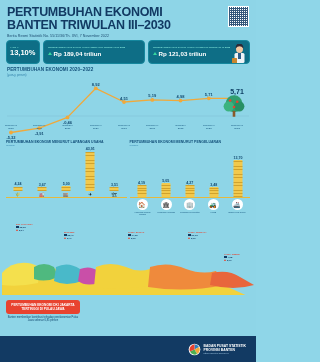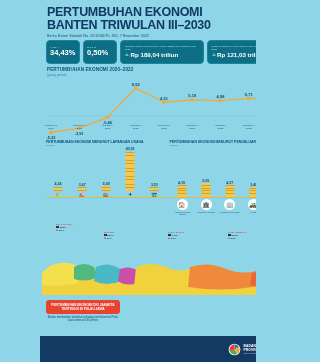--- a/index.html
+++ b/index.html
@@ -3,21 +3,21 @@
 <meta charset="utf-8">
 <style>
   * { box-sizing: border-box; margin: 0; padding: 0; }
   body {
     width: 256px; height: 362px;
     font-family: "Liberation Sans", sans-serif;
     background: #8fd6e8;
     overflow: hidden;
     position: relative;
   }
-  .page { position: relative; width: 256px; height: 362px; background: #8ed5e7; margin-left: 40px; }
+  .page { position: relative; width: 256px; height: 362px; background: #8ed5e7; }
 
   
   .header { position: relative; padding: 6px 7px 2px 7px; height: 40px; }
   .title {
     color: #123a63; font-weight: bold; font-size: 12.5px;
     line-height: 12.5px; letter-spacing: -0.3px;
   }
   .subtitle { color: #1b4a6e; font-size: 3.6px; margin-top: 3px; letter-spacing: 0.05px; }
   .qr {
     position: absolute; right: 7px; top: 6px; width: 21px; height: 21px;
@@ -138,25 +138,21 @@
     </div>
     <div class="subtitle">Berita Resmi Statistik No. 55/11/36/Th. XVI, 7 November 2022</div>
     <div class="qr">
         <div class="qr-inner"></div>
       </div>
   </div>
 
   <div class="badges">
     <div class="pct-badge">
       <div class="pct-label">Y-ON-Y</div>
-      <div class="pct-value">34,43%</div>
-    </div>
-    <div class="pct-badge">
-      <div class="pct-label">Q-TO-Q</div>
-      <div class="pct-value">0,50%</div>
+      <div class="pct-value">13,10%</div>
     </div>
     <div class="rp-badge">
       <div class="rp-label">PDRB BANTEN ATAS DASAR HARGA BERLAKU TRIWULAN III-2022</div>
       <div class="rp-value">
         <span class="tri-up"></span>
         <span>Rp 189,04 triliun</span>
       </div>
     </div>
     <div class="rp-badge">
       <div class="rp-label">PDRB BANTEN ATAS DASAR HARGA KONSTAN TRIWULAN III-2022</div>

